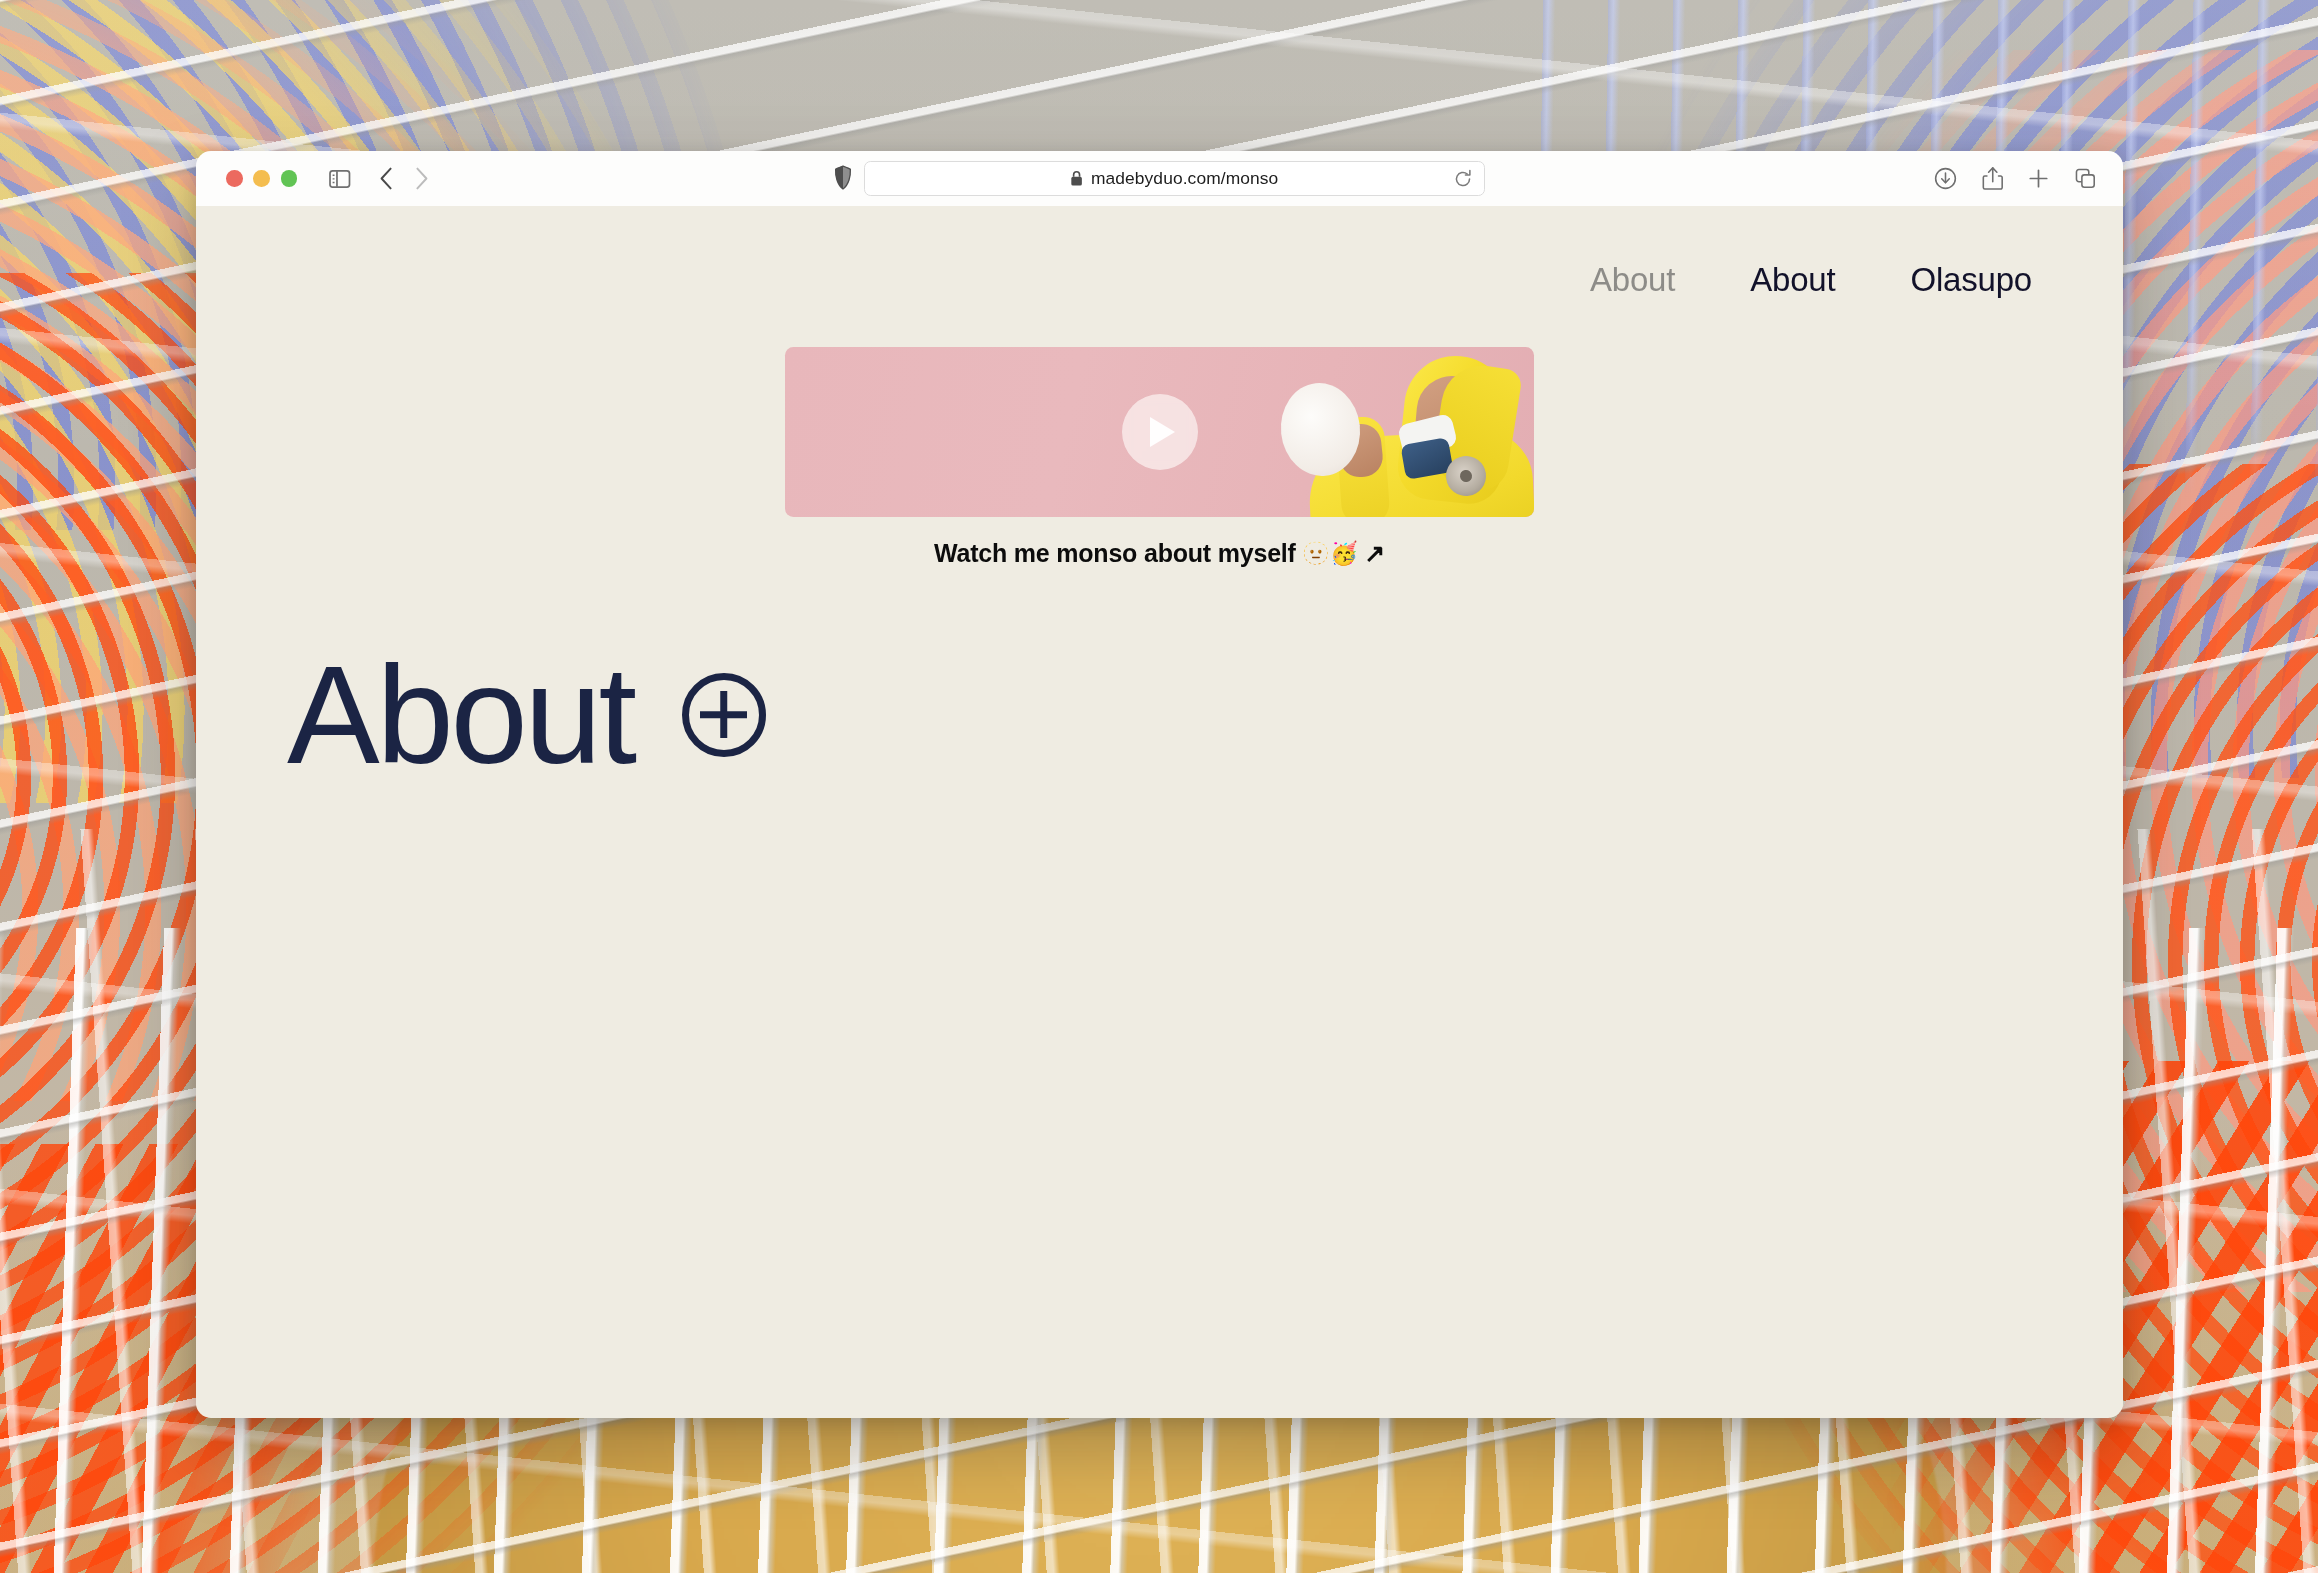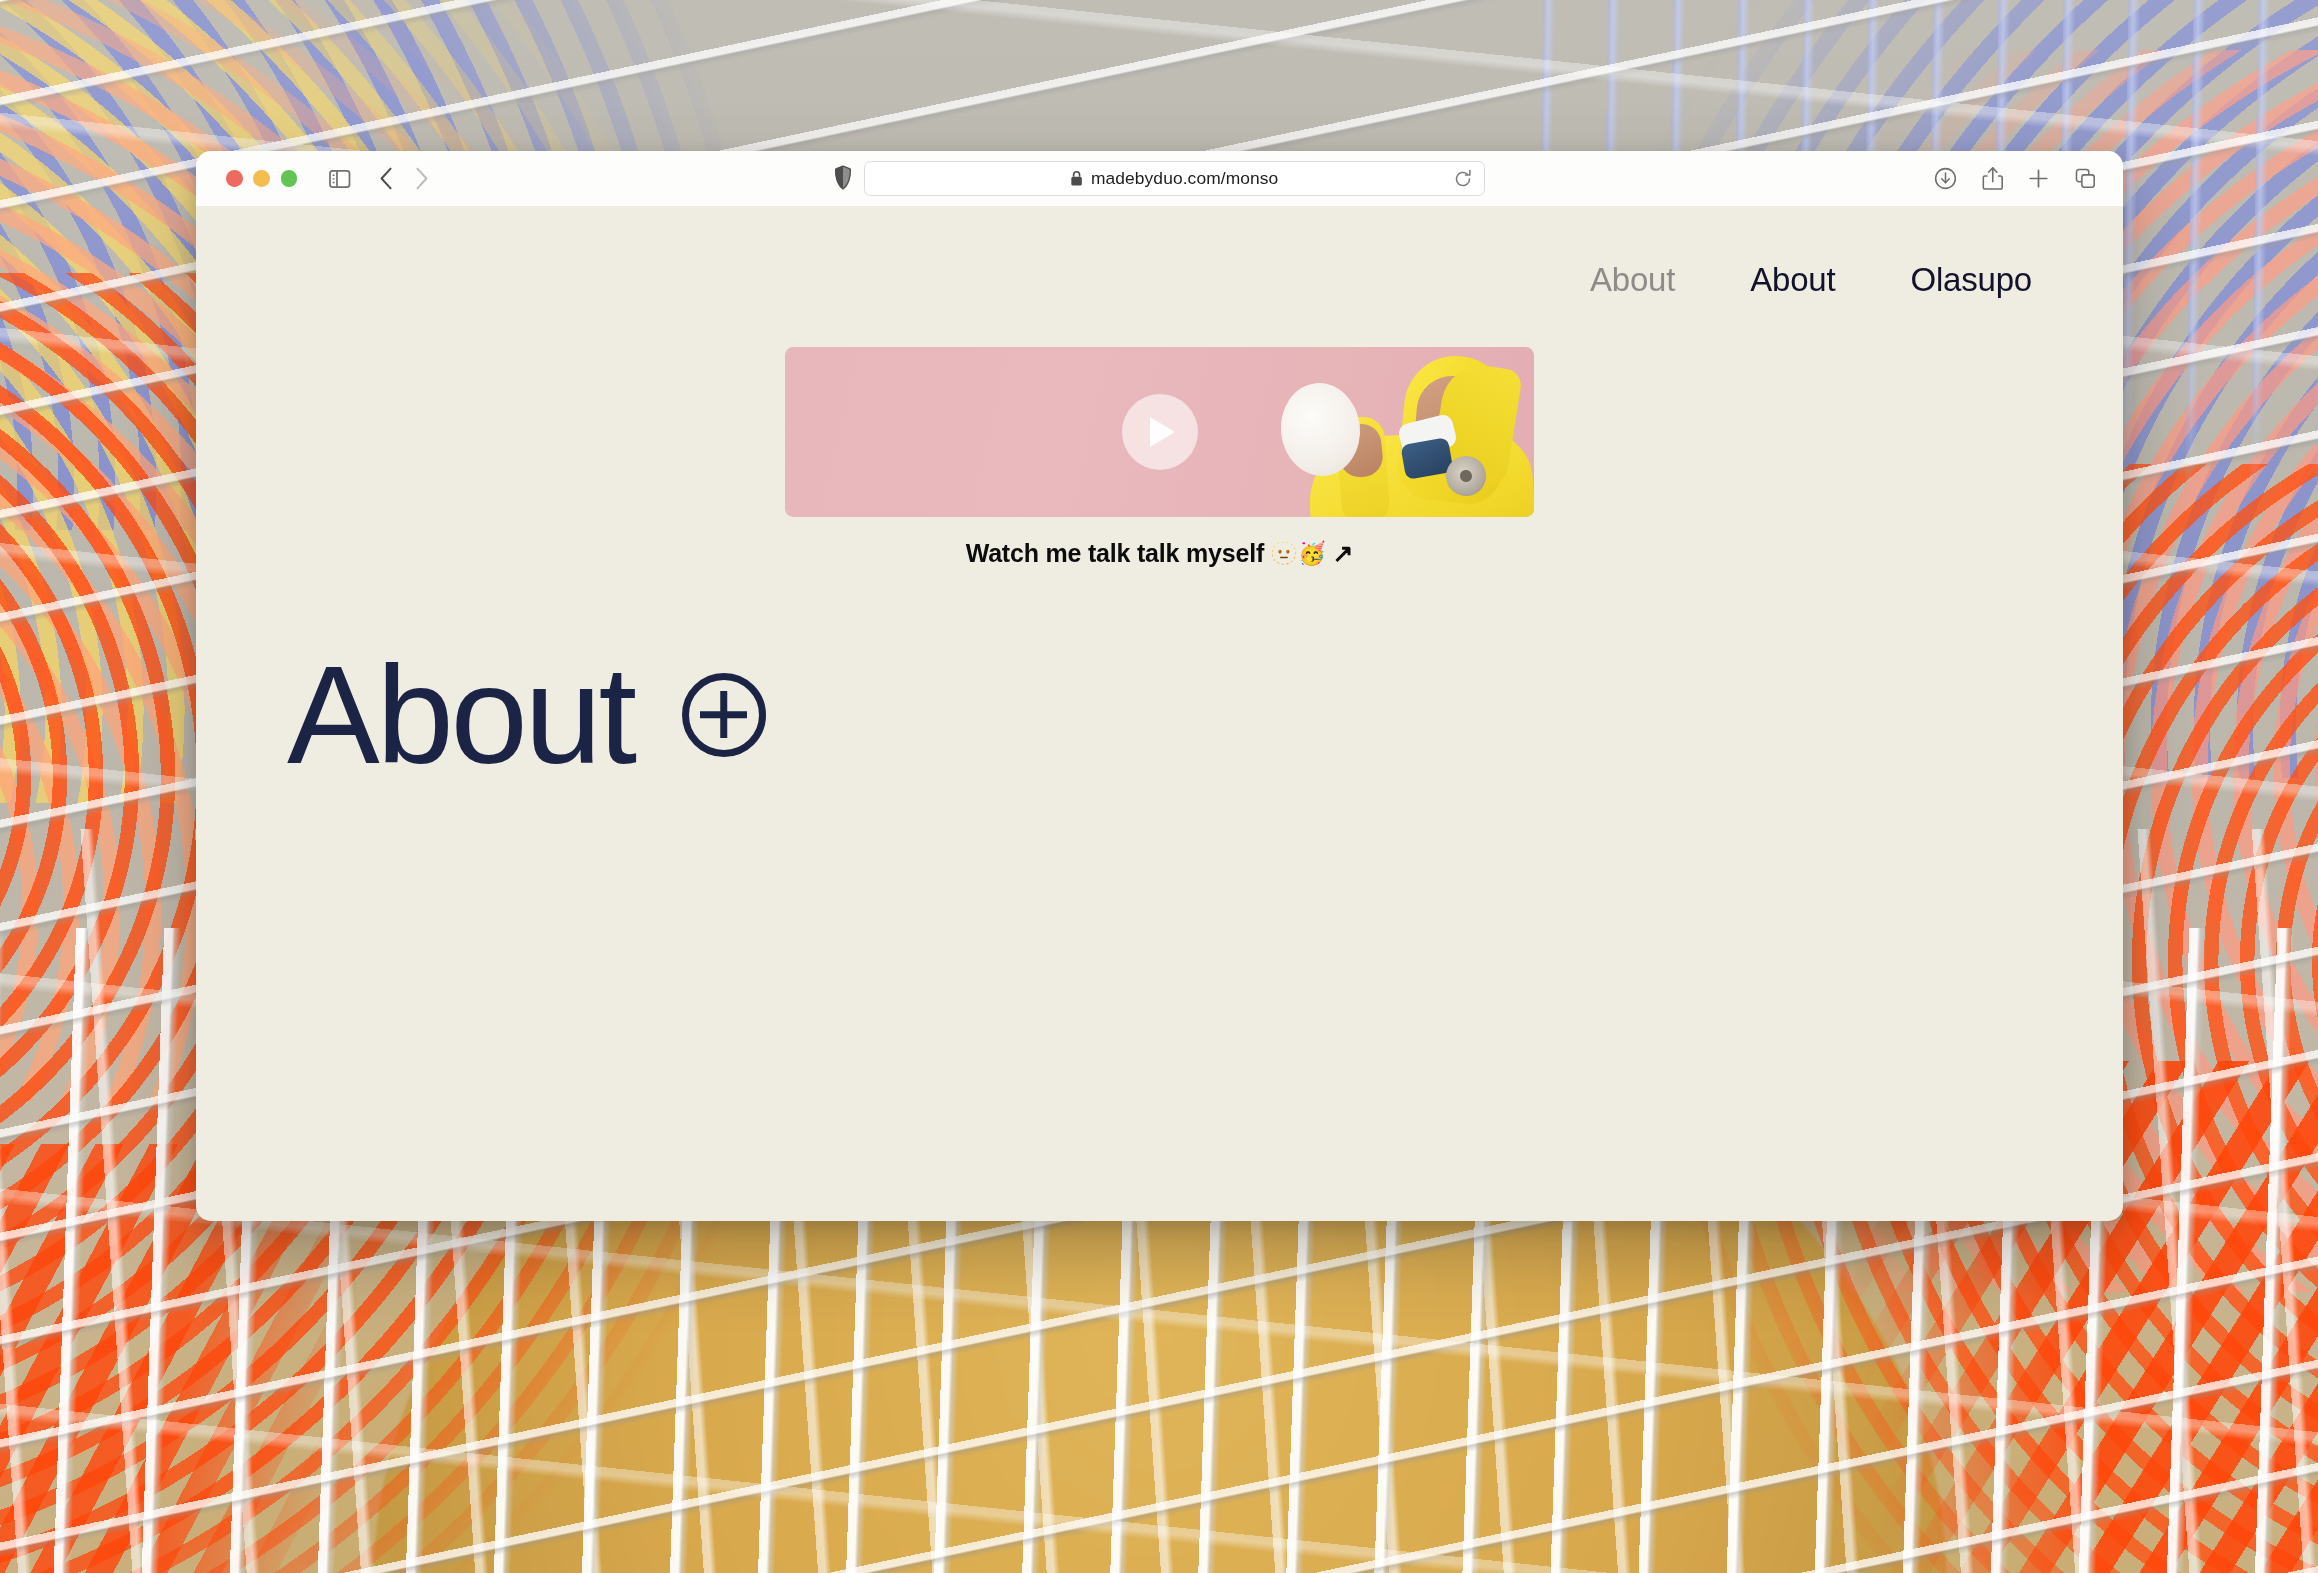--- a/index.html
+++ b/index.html
@@ -174,21 +174,21 @@
 
   .wall-soften {
     position: absolute; inset: 0;
     background: linear-gradient(180deg, rgba(255,255,255,.10) 0%, rgba(255,255,255,0) 30%);
   }
 
   
   #browser-window {
     position: absolute;
     left: 196px; top: 151px;
-    width: 1927px; height: 1070px;
+    width: 1927px; height: 1267px;
     border-radius: 15px;
     overflow: hidden;
     box-shadow: 0 33px 75px rgba(40,35,30,.28), 0 5px 18px rgba(40,35,30,.18);
   }
 
   
   .chrome {
     height: 55px;
     background: #fdfdfc;
     display: flex;
@@ -525,21 +525,21 @@
           <div class="mask-blue"></div>
           <div class="filter-canister"></div>
           <div class="hand"></div>
           <div class="disc-white"></div>
           <div class="play-btn">
             <span class="play-tri"></span>
           </div>
         </div>
 
         <div class="watch-line">
-          <span>Watch me talk talk myself</span>
+          <span>Watch me monso about myself</span>
           <span class="watch-emoji">🫥🥳</span>
           <span class="watch-arrow">↗</span>
         </div>
       </div>
 
       <div class="sections">
 
         <div class="section-row">
           <span class="section-title">About</span>
           <span class="plus-circle"></span>

